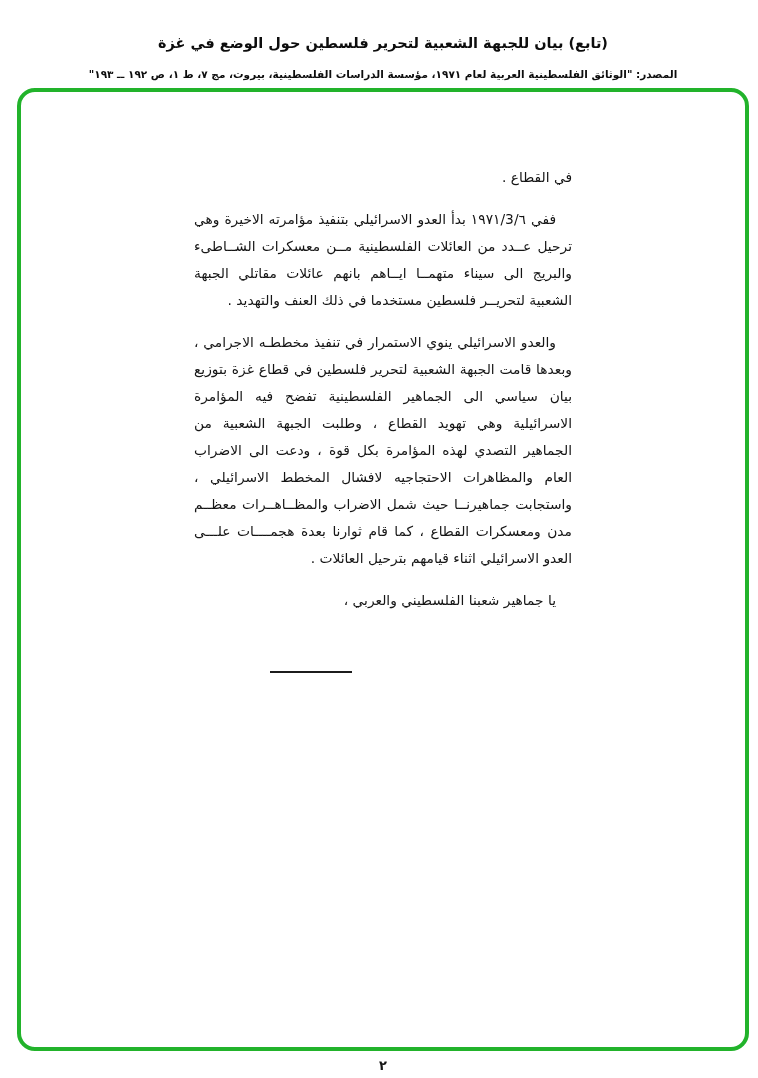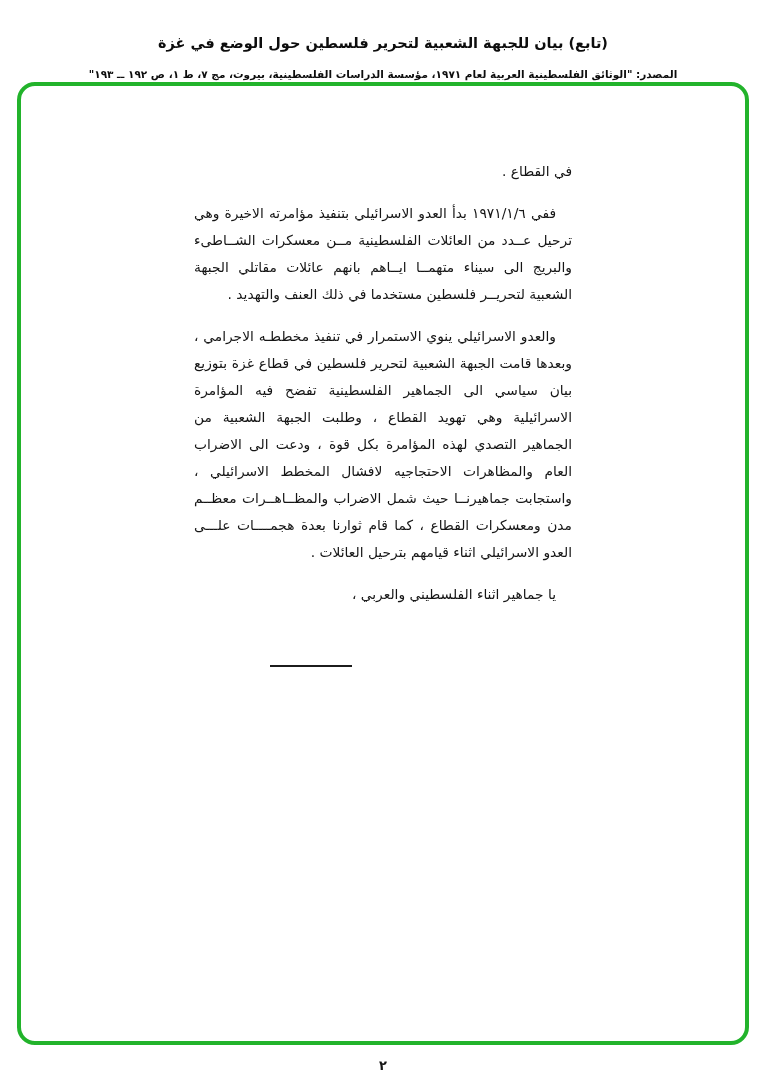--- a/index.html
+++ b/index.html
@@ -22,21 +22,21 @@
   }
   .header-source {
     margin-top: 9px;
     font-weight: bold;
     font-size: 10.5px;
     color: #0d0d0d;
   }
   .doc-frame {
     position: absolute;
     left: 13px;
-    top: 78px;
+    top: 84px;
     width: 732px;
     height: 963px;
     border: 4px solid var(--green);
     border-radius: 18px;
     background: #ffffff;
   }
   .text-block {
     direction: rtl;
     width: 394px;
     margin: 60px auto 0;
@@ -69,22 +69,22 @@
 <div class="page">
 
   <header class="header">
     <div class="header-title">(تابع) بيان للجبهة الشعبية لتحرير فلسطين حول الوضع في غزة</div>
     <div class="header-source">المصدر: "الوثائق الفلسطينية العربية لعام ١٩٧١، مؤسسة الدراسات الفلسطينية، بيروت، مج ٧، ط ١، ص ١٩٢ ــ ١٩٣"</div>
   </header>
 
   <div class="doc-frame">
     <div class="text-block">
       <p>في القطاع .</p>
-      <p class="indent">ففي ١٩٧١/١/٦ بدأ العدو الاسرائيلي بتنفيذ مؤامرته الاخيرة وهي ترحيل عــدد من العائلات الفلسطينية مــن معسكرات الشــاطىء والبريج الى سيناء متهمــا ايــاهم بانهم عائلات مقاتلي الجبهة الشعبية لتحريــر فلسطين مستخدما في ذلك العنف والتهديد .</p>
+      <p class="indent">ففي ١٩٧١/3/٦ بدأ العدو الاسرائيلي بتنفيذ مؤامرته الاخيرة وهي ترحيل عــدد من العائلات الفلسطينية مــن معسكرات الشــاطىء والبريج الى سيناء متهمــا ايــاهم بانهم عائلات مقاتلي الجبهة الشعبية لتحريــر فلسطين مستخدما في ذلك العنف والتهديد .</p>
       <p class="indent">والعدو الاسرائيلي ينوي الاستمرار في تنفيذ مخططـه الاجرامي ، وبعدها قامت الجبهة الشعبية لتحرير فلسطين في قطاع غزة بتوزيع بيان سياسي الى الجماهير الفلسطينية تفضح فيه المؤامرة الاسرائيلية وهي تهويد القطاع ، وطلبت الجبهة الشعبية من الجماهير التصدي لهذه المؤامرة بكل قوة ، ودعت الى الاضراب العام والمظاهرات الاحتجاجيه لافشال المخطط الاسرائيلي ، واستجابت جماهيرنــا حيث شمل الاضراب والمظــاهــرات معظــم مدن ومعسكرات القطاع ، كما قام ثوارنا بعدة هجمــــات علـــى العدو الاسرائيلي اثناء قيامهم بترحيل العائلات .</p>
-      <p class="indent">يا جماهير اثناء الفلسطيني والعربي ،</p>
+      <p class="indent">يا جماهير شعبنا الفلسطيني والعربي ،</p>
     </div>
     <div class="divider"></div>
   </div>
 
   <div class="page-number">٢</div>
 
 </div>
 
 </body></html>

